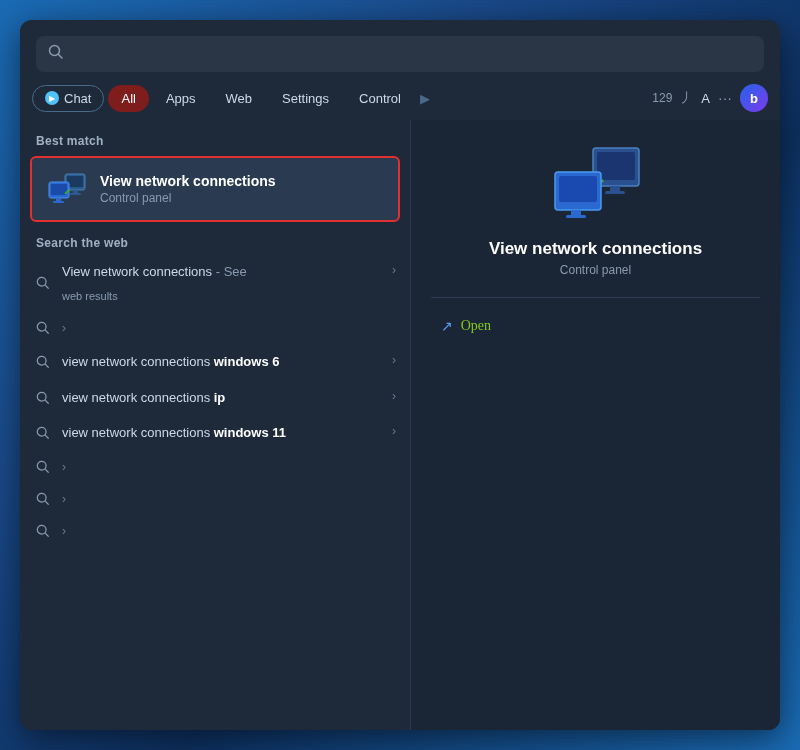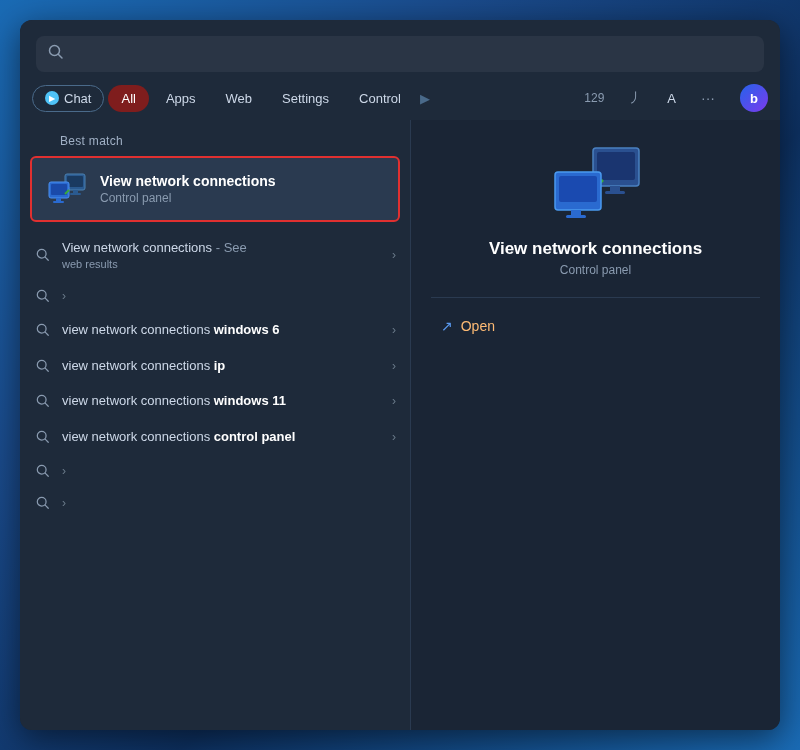--- a/index.html
+++ b/index.html
@@ -97,21 +97,21 @@
       align-items: center;
       justify-content: center;
       font-size: 8px;
       color: #fff;
     }
 
     .tab-right {
       margin-left: auto;
       display: flex;
       align-items: center;
-      gap: 25px;
+      gap: 8px;
     }
 
     .tab-count {
       font-size: 12px;
       color: #8a9bb0;
     }
 
     .tab-bing-icon {
       width: 28px;
       height: 28px;
@@ -134,26 +134,25 @@
     .left-panel {
       width: 390px;
       flex-shrink: 0;
       overflow-y: auto;
       padding: 8px 0;
       background: #1e2a3a;
     }
 
     .section-label {
       font-size: 12px;
-      font-weight: 400;
+      font-weight: 700;
       color: #a0b0c5;
       padding: 6px 16px 4px 16px;
       text-transform: none;
       letter-spacing: 0.3px;
-      margin-left: 24px;
     }
 
     .best-match-item {
       display: flex;
       align-items: center;
       gap: 12px;
       padding: 10px 14px;
       margin: 4px 10px;
       border-radius: 6px;
       background: #2a3a50;
@@ -181,21 +180,20 @@
       color: #8a9bb0;
       margin-top: 2px;
     }
 
     .web-search-section {
       margin-top: 8px;
     }
 
     .search-result-item {
       display: flex;
-      align-items: center;
       padding: 9px 14px;
       cursor: pointer;
       gap: 10px;
       position: relative;
     }
 
     .search-result-icon {
       color: #8a9bb0;
       flex-shrink: 0;
       font-size: 14px;
@@ -214,20 +212,21 @@
 
     .search-result-text strong {
       color: #ffffff;
       font-weight: 600;
     }
 
     .search-result-text .see-web {
       font-size: 11px;
       color: #8a9bb0;
       display: block;
+      margin-top: 8px;
     }
 
     .chevron-right {
       color: #6a7a8a;
       font-size: 12px;
       flex-shrink: 0;
     }
 
     .right-panel {
       flex: 1;
@@ -275,21 +274,22 @@
       width: 100%;
     }
 
     .action-icon {
       color: #5a9af0;
       font-size: 14px;
     }
 
     .action-label {
       font-size: 14px;
-      color: #fdba74;
+      color: #84cc16;
+      font-family: Liberation Serif, serif;
     }
 
     
     .left-panel::-webkit-scrollbar {
       width: 4px;
     }
     .left-panel::-webkit-scrollbar-track {
       background: transparent;
     }
     .left-panel::-webkit-scrollbar-thumb {
@@ -368,20 +368,21 @@
             <line x1="22" y1="18" x2="18" y2="22" stroke="#3aaa3a" stroke-width="2"></line>
           </svg>
         </div>
         <div class="best-match-text">
           <div class="title">View network connections</div>
           <div class="subtitle">Control panel</div>
         </div>
       </div>
 
       <div class="web-search-section">
+        <div class="section-label">Search the web</div>
 
         <div class="search-result-item">
           <span class="search-result-icon">
             <svg width="14" height="14" viewBox="0 0 16 16" fill="none">
               <circle cx="6.5" cy="6.5" r="5" stroke="#8a9bb0" stroke-width="1.4"></circle>
               <line x1="10.5" y1="10.5" x2="14" y2="14" stroke="#8a9bb0" stroke-width="1.4" stroke-linecap="round"></line>
             </svg>
           </span>
           <div class="search-result-text">
             <span>View network connections</span><span style="color:#8a9bb0;"> - See</span>
@@ -439,23 +440,20 @@
           <span class="chevron-right">›</span>
         </div>
 
         <div class="search-result-item">
           <span class="search-result-icon">
             <svg width="14" height="14" viewBox="0 0 16 16" fill="none">
               <circle cx="6.5" cy="6.5" r="5" stroke="#8a9bb0" stroke-width="1.4"></circle>
               <line x1="10.5" y1="10.5" x2="14" y2="14" stroke="#8a9bb0" stroke-width="1.4" stroke-linecap="round"></line>
             </svg>
           </span>
-          <div class="search-result-text">
-            view network connections <strong>control panel</strong>
-          </div>
           <span class="chevron-right">›</span>
         </div>
 
         <div class="search-result-item">
           <span class="search-result-icon">
             <svg width="14" height="14" viewBox="0 0 16 16" fill="none">
               <circle cx="6.5" cy="6.5" r="5" stroke="#8a9bb0" stroke-width="1.4"></circle>
               <line x1="10.5" y1="10.5" x2="14" y2="14" stroke="#8a9bb0" stroke-width="1.4" stroke-linecap="round"></line>
             </svg>
           </span>

